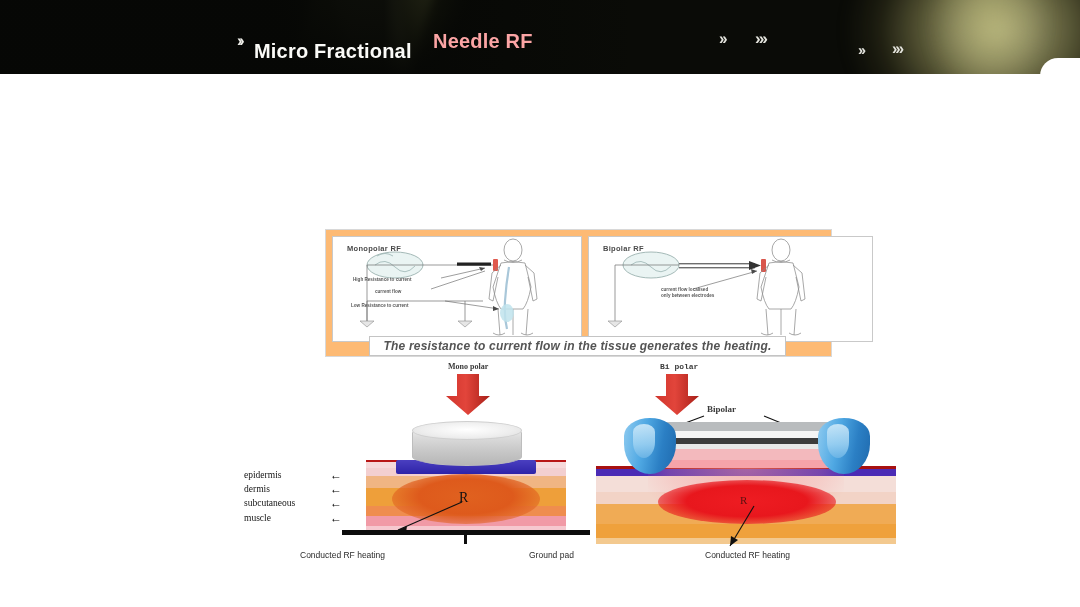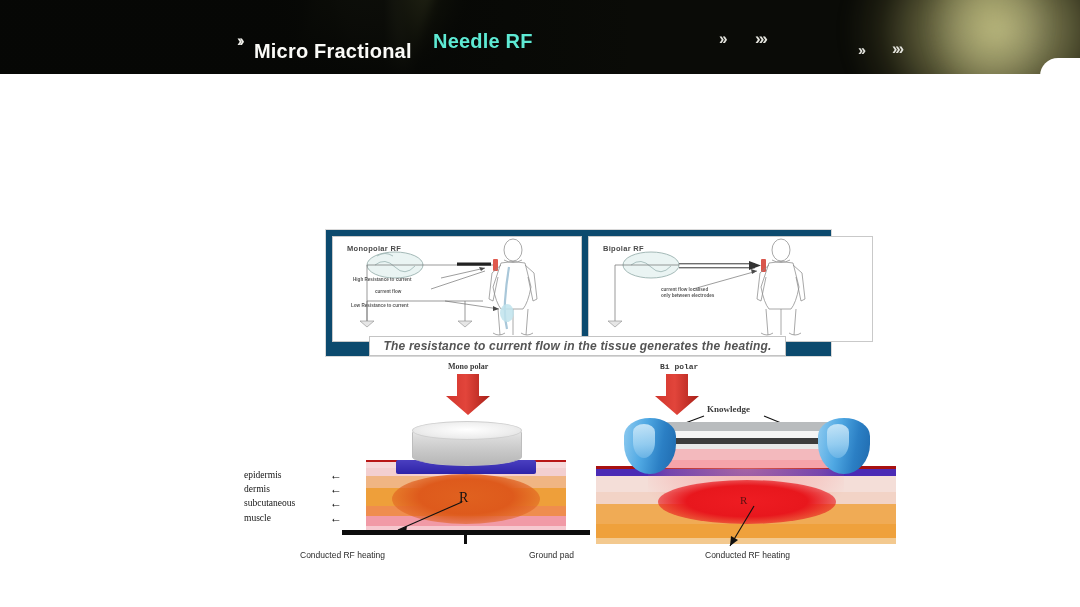--- a/index.html
+++ b/index.html
@@ -81,21 +81,21 @@
   .hdr-chev-lead{
     position:absolute;left:237px;top:32px;
     color:#efefea;font-size:16px;font-weight:bold;letter-spacing:-3px;
   }
   .hdr-title1{
     position:absolute;left:254px;top:30px;
     font-size:20px;font-weight:bold;color:#fbfbf8;letter-spacing:.2px;margin-top:10px;
   }
   .hdr-title2{
     position:absolute;left:433px;top:30px;
-    font-size:20px;font-weight:bold;color:#5eead4;letter-spacing:.2px;
+    font-size:20px;font-weight:bold;color:#fca5a5;letter-spacing:.2px;
   }
   .chev-grp{position:absolute;color:#e4e4dd;font-weight:bold;letter-spacing:-2px;}
   .chev-a{left:719px;top:30px;font-size:16px;}
   .chev-b{left:755px;top:29px;font-size:17px;}
   .chev-c{left:858px;top:41px;font-size:15px;}
   .chev-d{left:892px;top:40px;font-size:16px;}
 
   
   .t-main{
     position:absolute;left:38px;top:118px;
@@ -103,21 +103,21 @@
   }
   .t-sub{
     position:absolute;left:110px;top:166px;
     font-size:31px;color:#1a1a1a;font-weight:normal;
     font-family:"DejaVu Sans","Liberation Sans",sans-serif;
   }
 
   
   .upper{
     position:absolute;left:325px;top:229px;width:507px;height:128px;
-    background:#0c4a6e;border:1px solid #d8d8d8;box-sizing:border-box;
+    background:#fdba74;border:1px solid #d8d8d8;box-sizing:border-box;
   }
   .up-panel{
     position:absolute;top:6px;height:106px;
     border:1px solid #c9c9c9;background:#fff;box-sizing:border-box;
   }
   .up-left{left:6px;width:250px;}
   .up-right{left:262px;width:285px;}
   .up-label{
     position:absolute;left:14px;top:7px;
     font-size:7.5px;font-weight:bold;color:#4a4a4a;letter-spacing:.3px;
@@ -393,21 +393,21 @@
             <linearGradient id="ra2" x1="0" y1="0" x2="1" y2="0">
           <stop offset="0%" stop-color="#d0342c"></stop>
               <stop offset="45%" stop-color="#e2453b"></stop>
           <stop offset="100%" stop-color="#a81f18"></stop>
             </linearGradient>
           </defs>
         <polygon points="12,0 34,0 34,22 45,22 23,41 1,22 12,22" fill="url(#ra2)"></polygon>
       </svg>
     </span>
 
-    <span class="arrow-lbl" style="left:481px;top:44px;font-size:9px;">Knowledge</span>
+    <span class="arrow-lbl" style="left:481px;top:44px;font-size:9px;">Bipolar</span>
     <svg style="position:absolute;left:400px;top:38px;" width="230" height="42" viewBox="0 0 230 42">
       <line x1="78" y1="18" x2="30" y2="36" stroke="#111" stroke-width="1.1"></line>
       <polygon points="30,36 38,31 38,38" fill="#111"></polygon>
       <line x1="138" y1="18" x2="182" y2="36" stroke="#111" stroke-width="1.1"></line>
       <polygon points="182,36 174,31 175,38" fill="#111"></polygon>
     </svg>
 
     <div class="skin-labels">
       <div>epidermis</div>
       <div>dermis</div>

